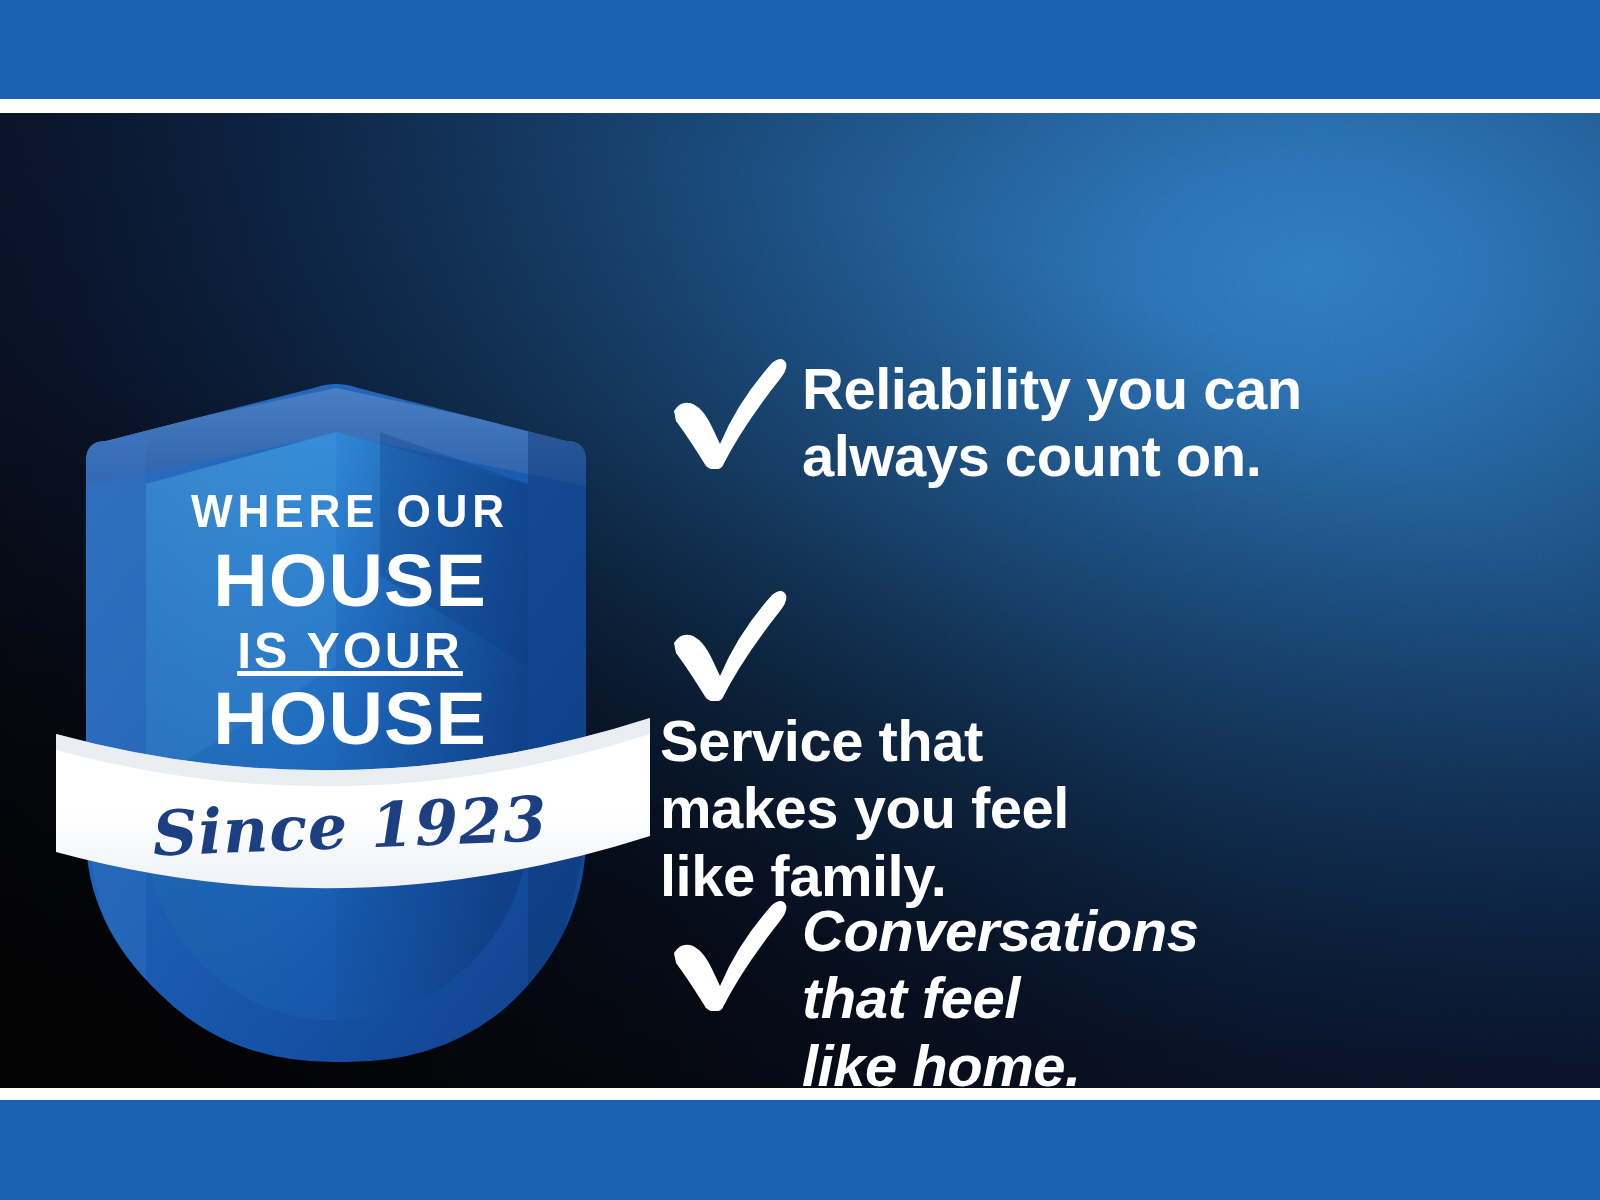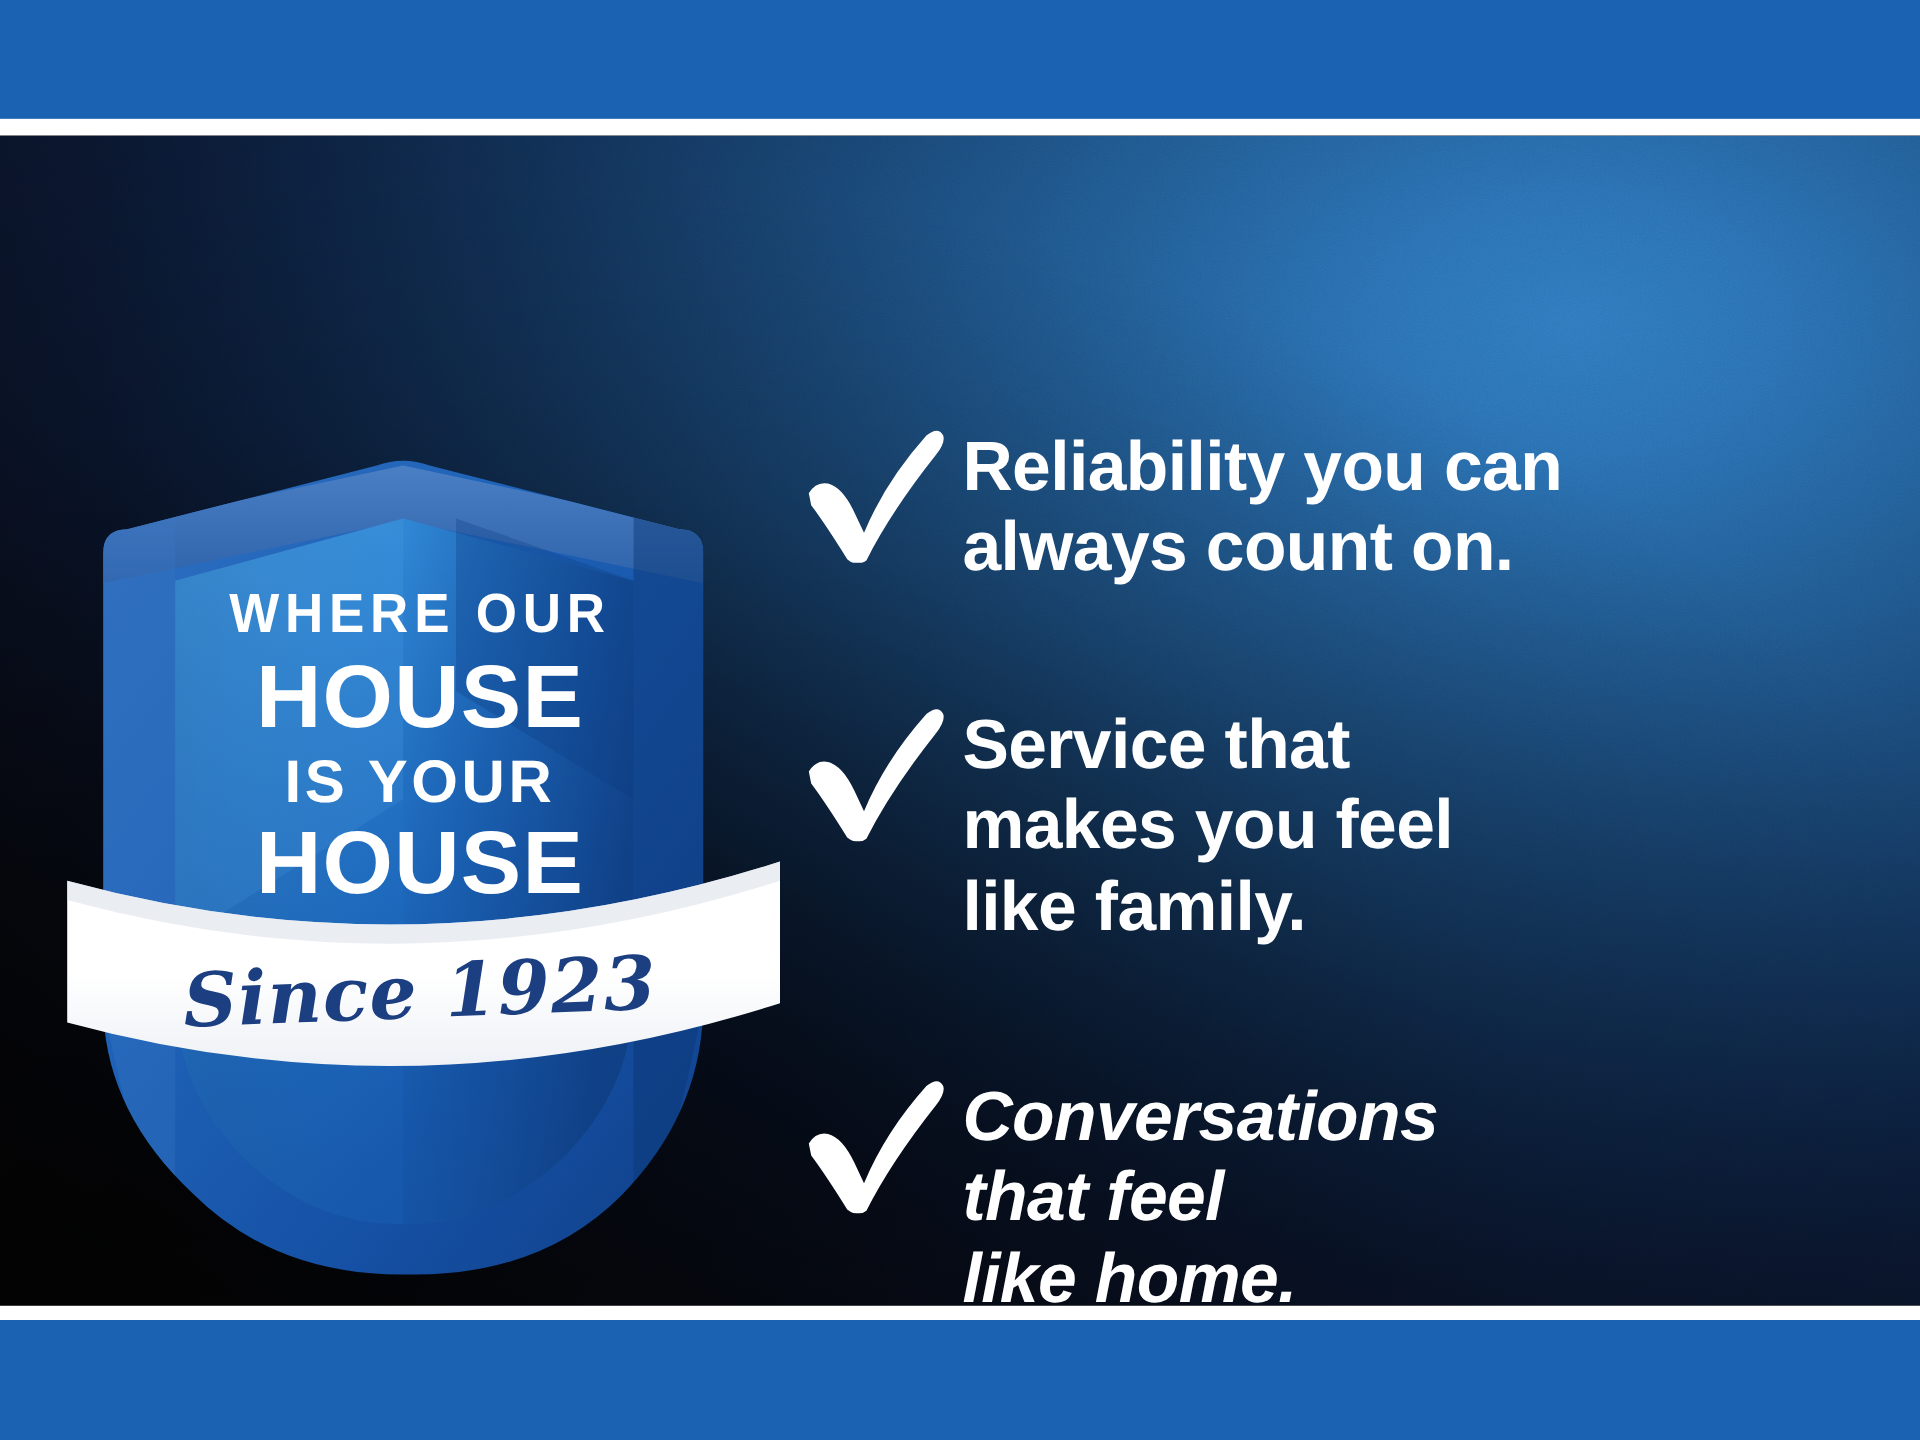--- a/index.html
+++ b/index.html
@@ -48,32 +48,32 @@
   
   #logo{position:absolute;left:50px;top:253px;width:600px;height:720px;}
   #logo svg{position:absolute;left:0;top:0;}
   .logo-text{
     position:absolute;left:0;width:600px;text-align:center;color:#ffffff;
     font-family:"Liberation Sans",sans-serif;font-weight:bold;
     line-height:1;white-space:nowrap;
   }
   #lt-where{top:122px;font-size:46px;letter-spacing:5px;transform:scaleX(.96);}
   #lt-house1{top:178px;font-size:74px;letter-spacing:1px;transform:scaleX(1.02);}
-  #lt-isyour{top:260px;font-size:50px;letter-spacing:3px;}
+  #lt-isyour{top:260px;font-size:50px;letter-spacing:3px;text-decoration:underline;}
   #lt-house2{top:316px;font-size:74px;letter-spacing:1px;transform:scaleX(1.02);}
   #lt-since{
     top:430px;font-size:62px;color:#1c3f82;font-weight:bold;font-style:italic;
     font-family:"DejaVu Serif",serif;letter-spacing:1px;transform:rotate(-2.2deg);
   }
 
   
   #bullets{position:absolute;left:660px;top:113px;width:880px;height:975px;}
   .bullet{position:absolute;left:0;width:880px;display:flex;align-items:flex-start;}
   #b0{top:95px;margin-top:28px;}
-  #b1{top:355px;}
+  #b1{top:355px;flex-direction:column;}
   #b2{top:665px;font-style:italic;}
   .check{flex:0 0 auto;width:130px;height:120px;margin-right:12px;}
   .btext{
     color:#ffffff;font-family:"Liberation Sans",sans-serif;font-weight:bold;
     font-size:58px;line-height:1.16;letter-spacing:-.5px;white-space:pre-line;
     padding-top:6px;
   }
 </style>
 </head>
 <body>

